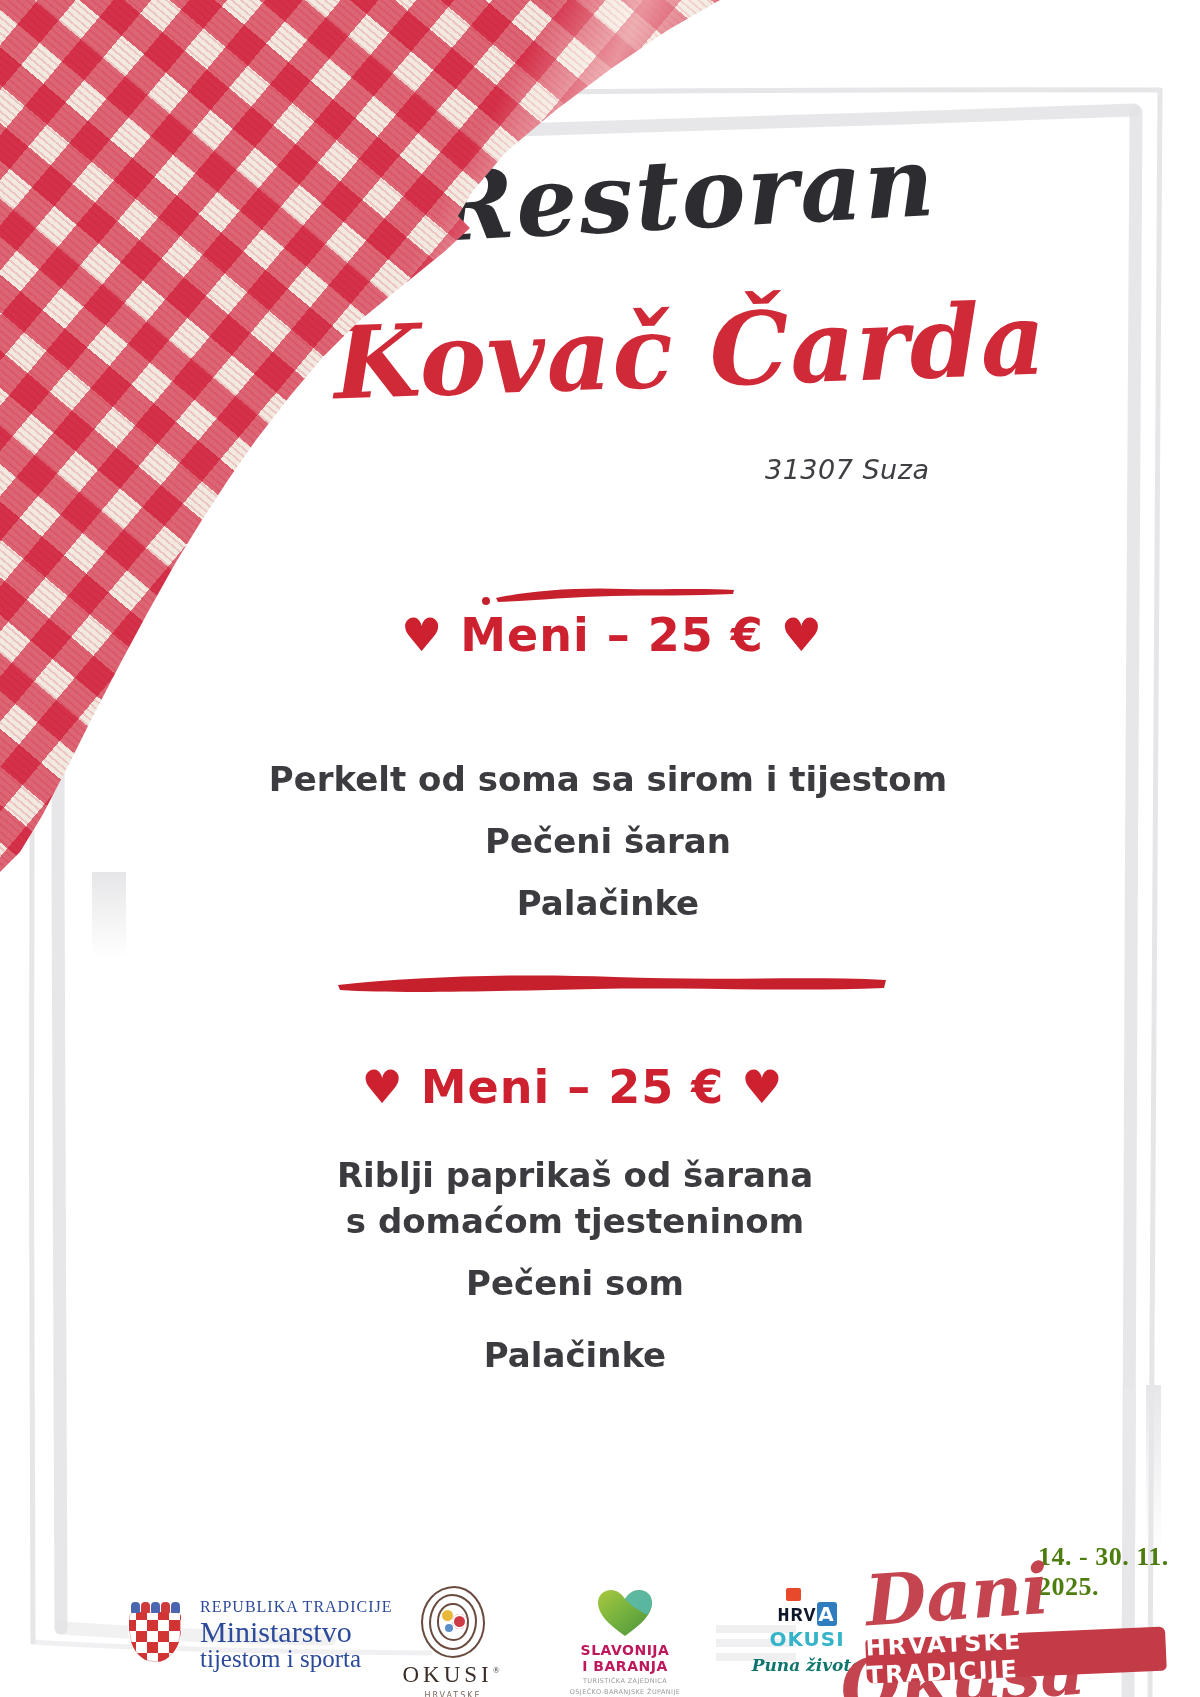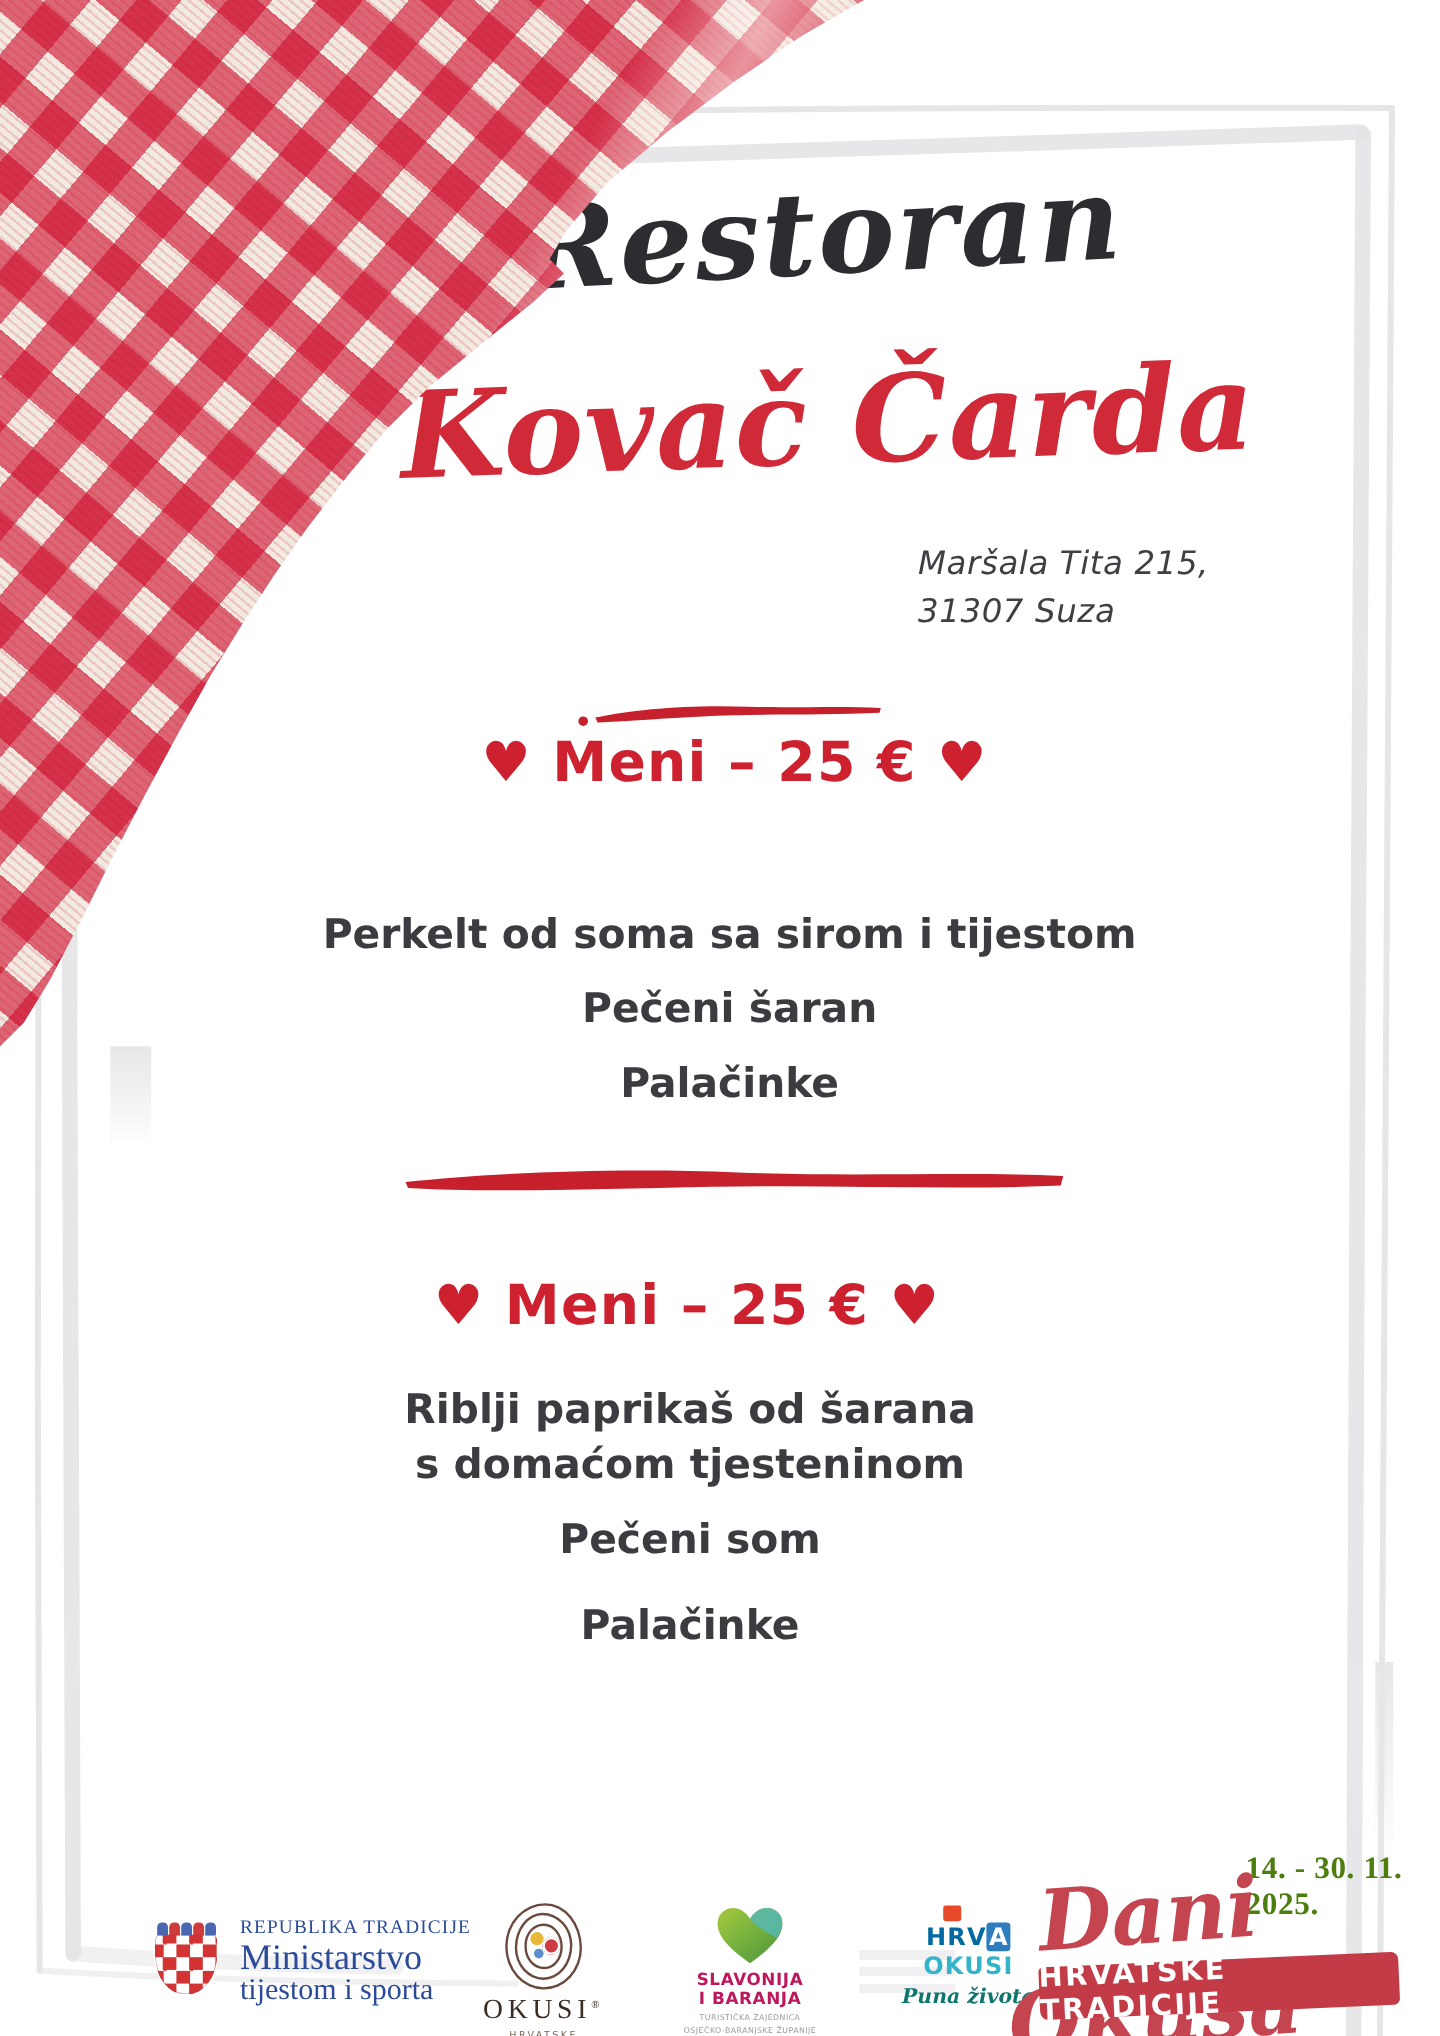--- a/index.html
+++ b/index.html
@@ -114,21 +114,21 @@
   .okusi-tag { font-size:8px; letter-spacing:2px; color:#7d675c; margin-top:3px; }
 
   .slavonija { position:absolute; left:560px; top:8px; width:130px; text-align:center; }
   .slavonija svg { display:block; margin:0 auto 4px; }
   .slav-line { font-size:14px; font-weight:800; color:#be185d; line-height:16px; letter-spacing:0.5px; }
   .slav-sub { font-size:6.5px; color:#9a9a9a; line-height:8px; margin-top:3px; letter-spacing:0.4px; }
 
   .hrvatska { position:absolute; left:742px; top:22px; width:130px; text-align:center; }
   .hrv-row { position:relative; display:inline-block; font-weight:900; font-size:20px; letter-spacing:1px; }
   .hrv-sq { position:absolute; left:44px; top:-14px; width:15px; height:13px; background:#e8492a; border-radius:2px; }
-  .hrv-p1 { color:#0369a1; }
+  .hrv-p1 { color:#0f172a;font-family:Liberation Mono, monospace; }
   .hrv-p2 { display:inline-block; width:20px; background:#2f7dbf; color:#ffffff; border-radius:3px; }
   .hrv-p3 { color:#35b4c9; }
   .hrv-tag { font-family:"DejaVu Serif","Liberation Serif",serif; font-style:italic; font-weight:700;
     font-size:17px; color:#0f766e; margin-top:4px; }
 
   .dani { position:absolute; left:730px; top:-95px; width:470px; height:215px; }
   .dani-date { position:absolute; left:308px; top:57px; font-family:"Liberation Serif","DejaVu Serif",serif;
     font-weight:700; font-size:26px; color:#4d7c0f; letter-spacing:0.5px; }
   .dani-name { position:absolute; left:20px; top:68px; width:420px; text-align:center;
     font-family:"DejaVu Serif","Liberation Serif",serif; font-style:italic; font-weight:900;
@@ -169,21 +169,20 @@
   <div class="streak v2"></div>
   <div class="streak h1"></div>
   <div class="cloth-drip"></div>
 
   <div class="cloth"></div>
 
   <div class="title-restoran">Restoran</div>
   <div class="title-kovac">Kovač Čarda</div>
 
   <div class="address">
-    <div>Maršala Tita 215,</div>
     <div>31307 Suza</div>
   </div>
 
   <svg class="divider divider-1" width="260" height="28" viewBox="0 0 260 28">
     <circle cx="6" cy="21" r="4" fill="#c5202c"></circle>
     <path d="M16 18 C48 11, 96 7, 144 9 C184 10, 222 8, 254 10 L253 14 C214 16, 172 15, 132 16 C92 17, 46 21, 18 22 Z" fill="#c5202c"></path>
   </svg>
 
   <div class="menu-heading h1">♥ Meni – 25 € ♥</div>
   <div class="menu-item mi-1a">Perkelt od soma sa sirom i tijestom</div>

